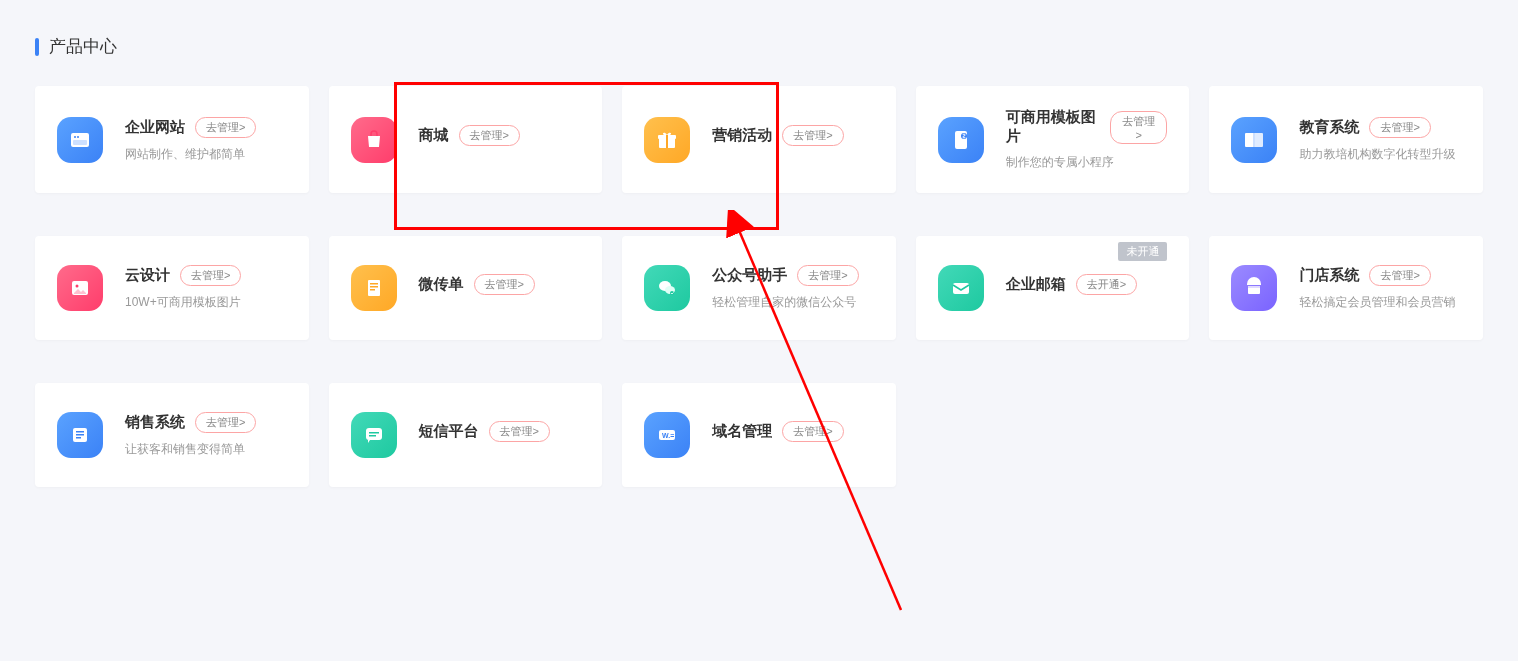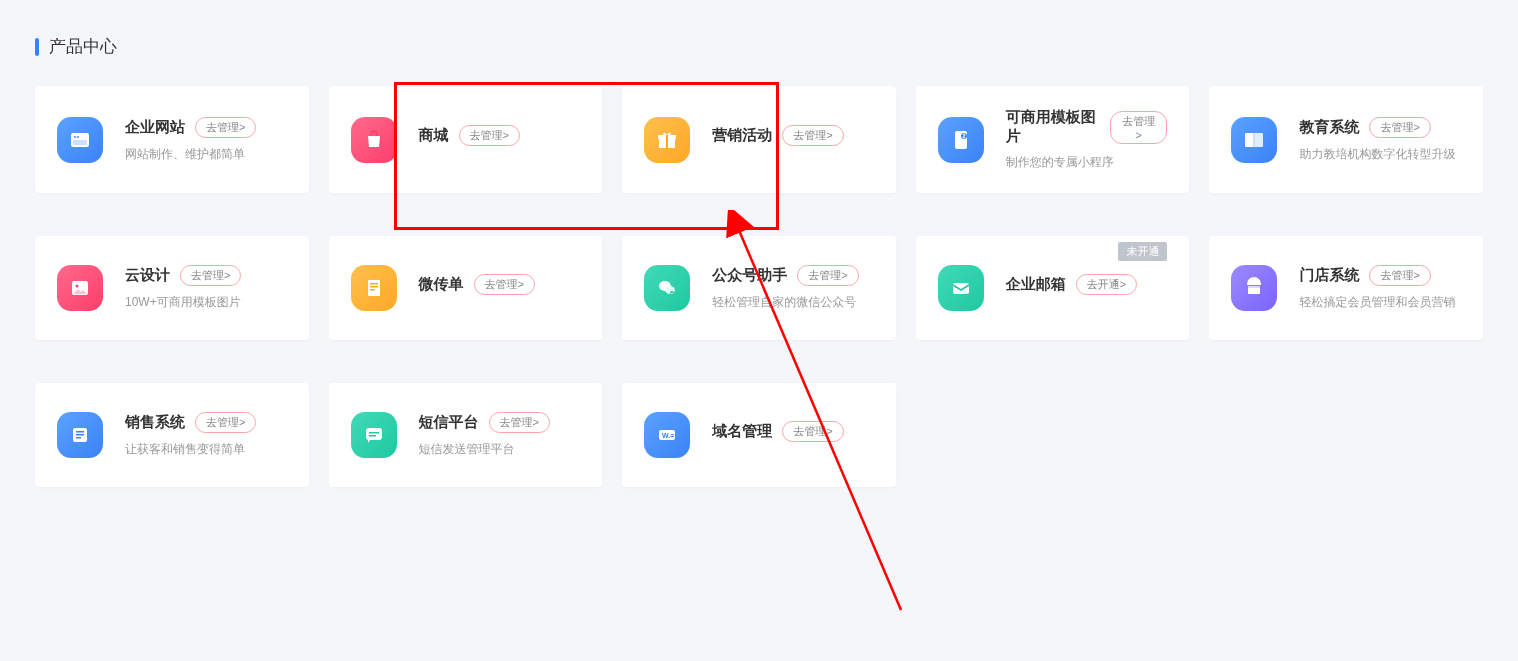--- a/index.html
+++ b/index.html
@@ -297,21 +297,20 @@
           <path d="M8 17l-2 3v-3" fill="#fff"></path>
           <rect x="7" y="9" width="10" height="1.5" fill="#1ec9a0"></rect>
           <rect x="7" y="12" width="7" height="1.5" fill="#1ec9a0"></rect>
         </svg>
     </div>
     <div class="card-body">
       <div class="card-top">
         <span class="card-title">短信平台</span>
         <button class="manage-btn">去管理&gt;</button>
       </div>
-      <div class="card-sub">短信发送管理平台</div>
     </div>
   </div>
 
   <div class="card">
     <div class="icon-wrap" style="background:linear-gradient(135deg,#5aa2ff,#3b82f6);">
       <svg viewBox="0 0 24 24" fill="none">
           <rect x="4" y="7" width="16" height="10" rx="2" fill="#fff"></rect>
           <text x="7" y="15" font-size="7" font-weight="bold" fill="#3b82f6">W.=</text>
         </svg>
     </div>

